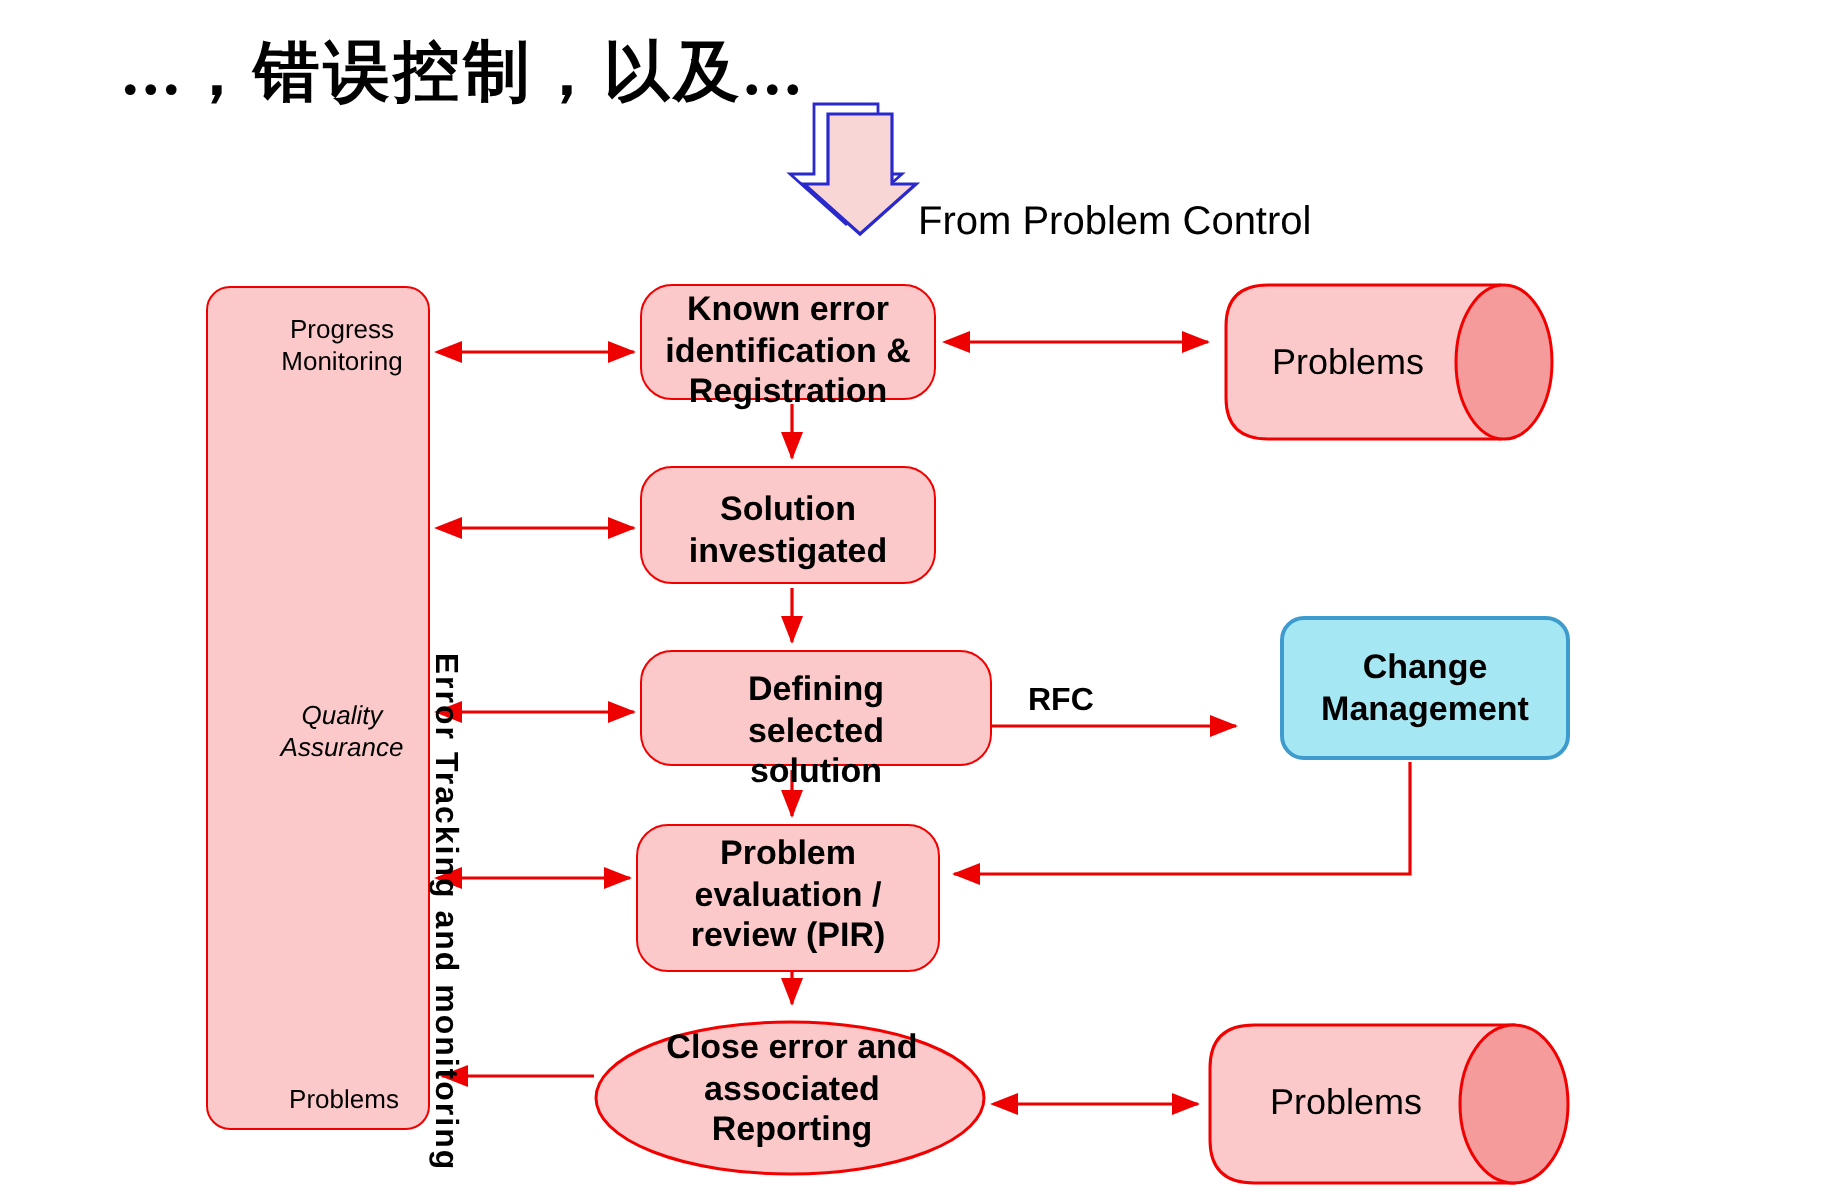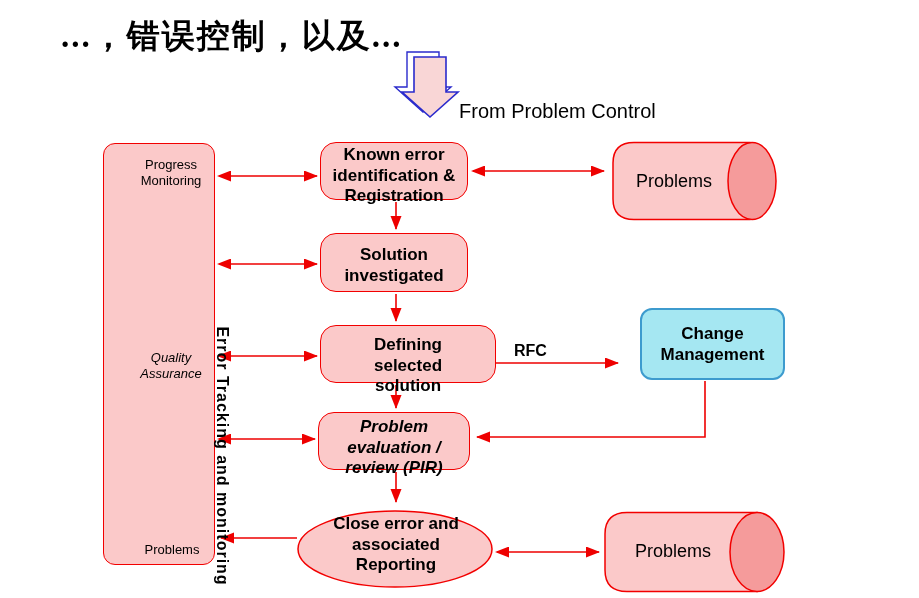--- a/index.html
+++ b/index.html
@@ -37,21 +37,21 @@
   .pbox-label, .ellipse-label {
     position:absolute; left:-10px; right:-10px; text-align:center;
     font-weight:bold; font-size:17px; line-height:20.5px; white-space:pre-line;
   }
   .box-1 { left:320px; top:142px; width:148px; height:58px; }
   .box-1 .pbox-label { top:2px; }
   .box-2 { left:320px; top:233px; width:148px; height:59px; }
   .box-2 .pbox-label { top:11px; }
   .box-3 { left:320px; top:325px; width:176px; height:58px; }
   .box-3 .pbox-label { top:9px; }
-  .box-4 { left:318px; top:412px; width:152px; height:58px;font-style:italic; }
+  .box-4 { left:318px; top:412px; width:152px; height:74px; }
   .box-4 .pbox-label { top:4px; }
   .ellipse-label { left:300px; top:514px; width:192px; right:auto; }
   .cm-box {
     left:625px; top:308px; width:145px; height:72px;
     background:#a5e7f2; border:2px solid #3d9bce; border-radius:12px;
     box-sizing:border-box; display:flex; align-items:center; justify-content:center;
     text-align:center; font-weight:bold; font-size:17px; line-height:21px;
     white-space:pre-line;
     margin-left:15px;
   }

